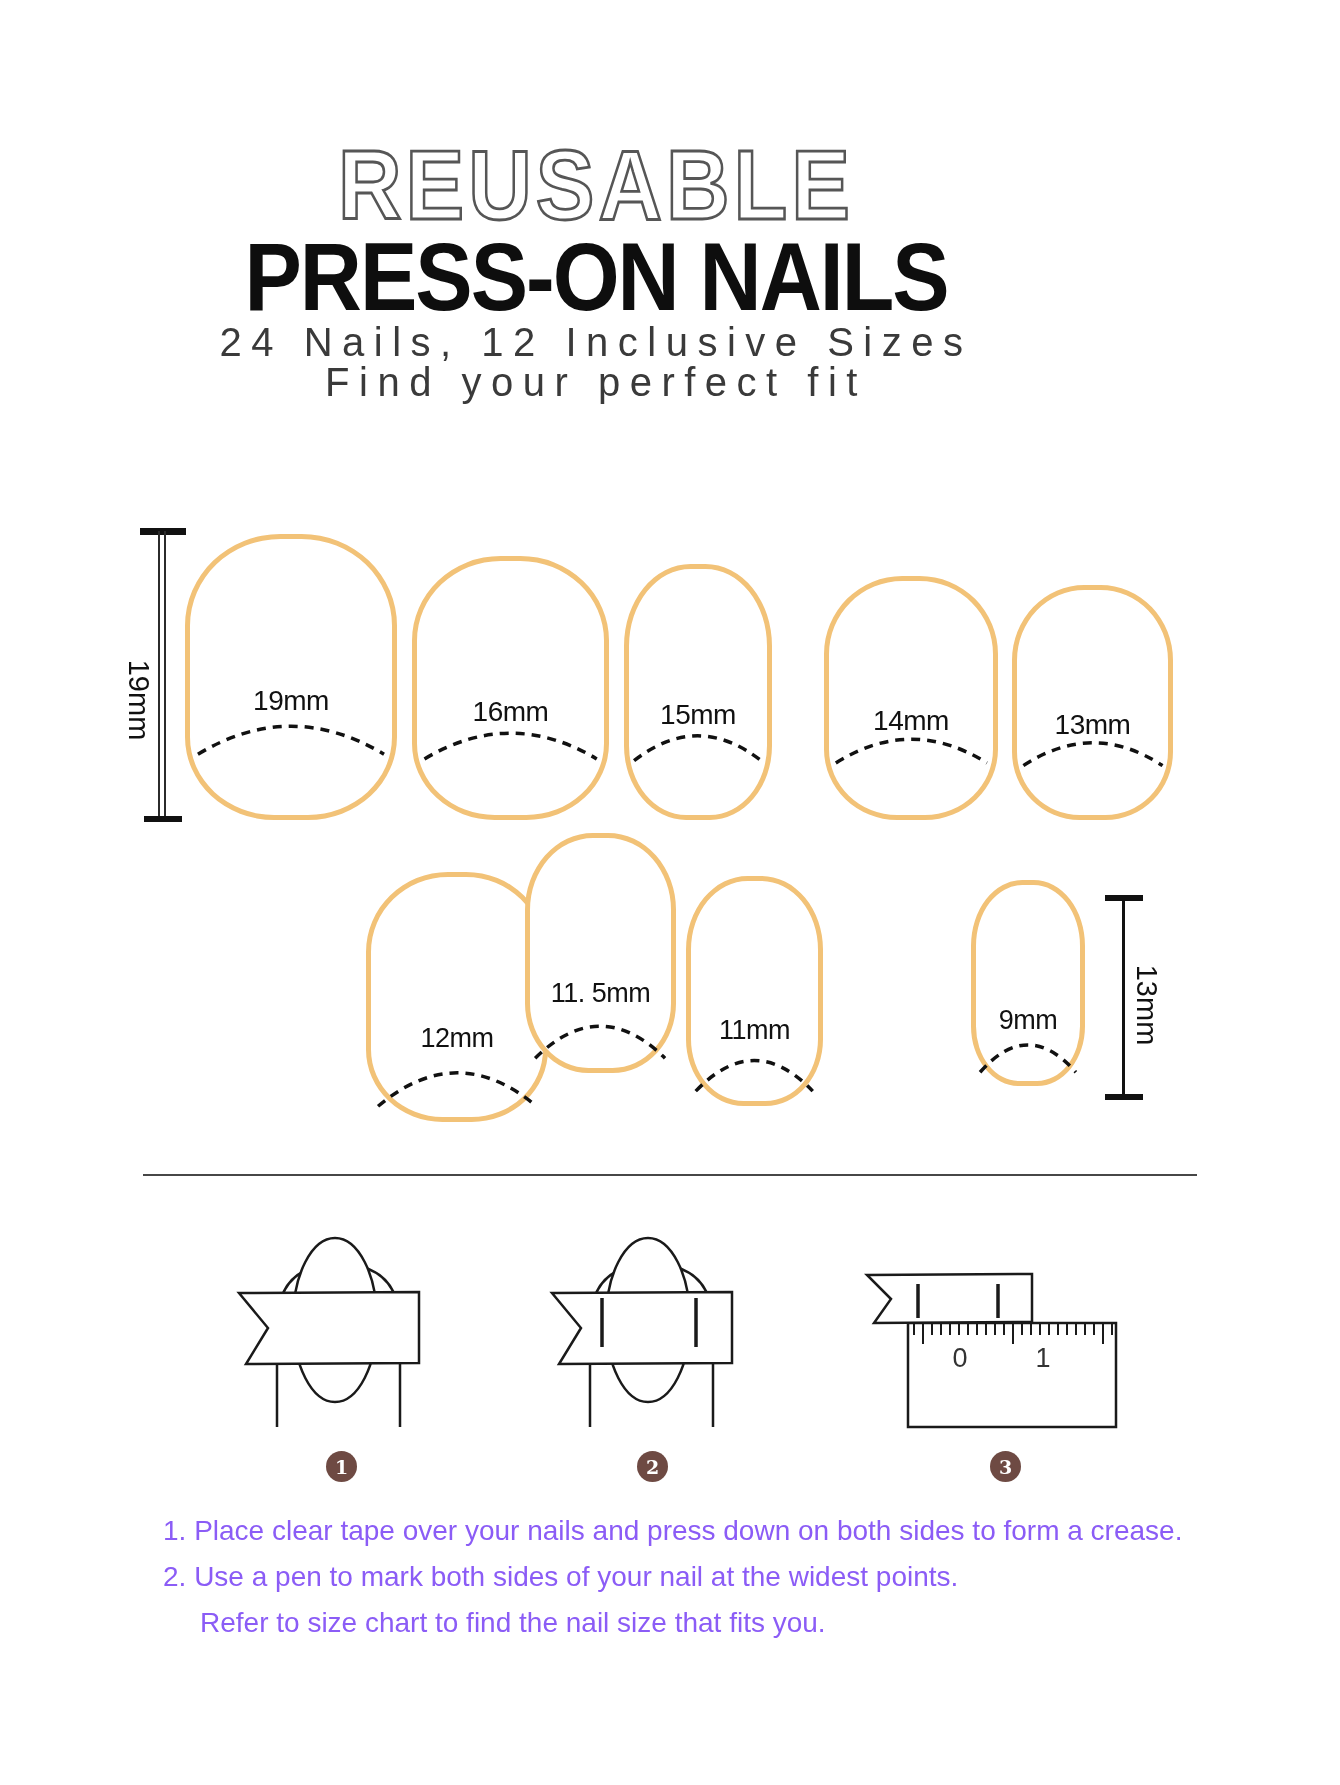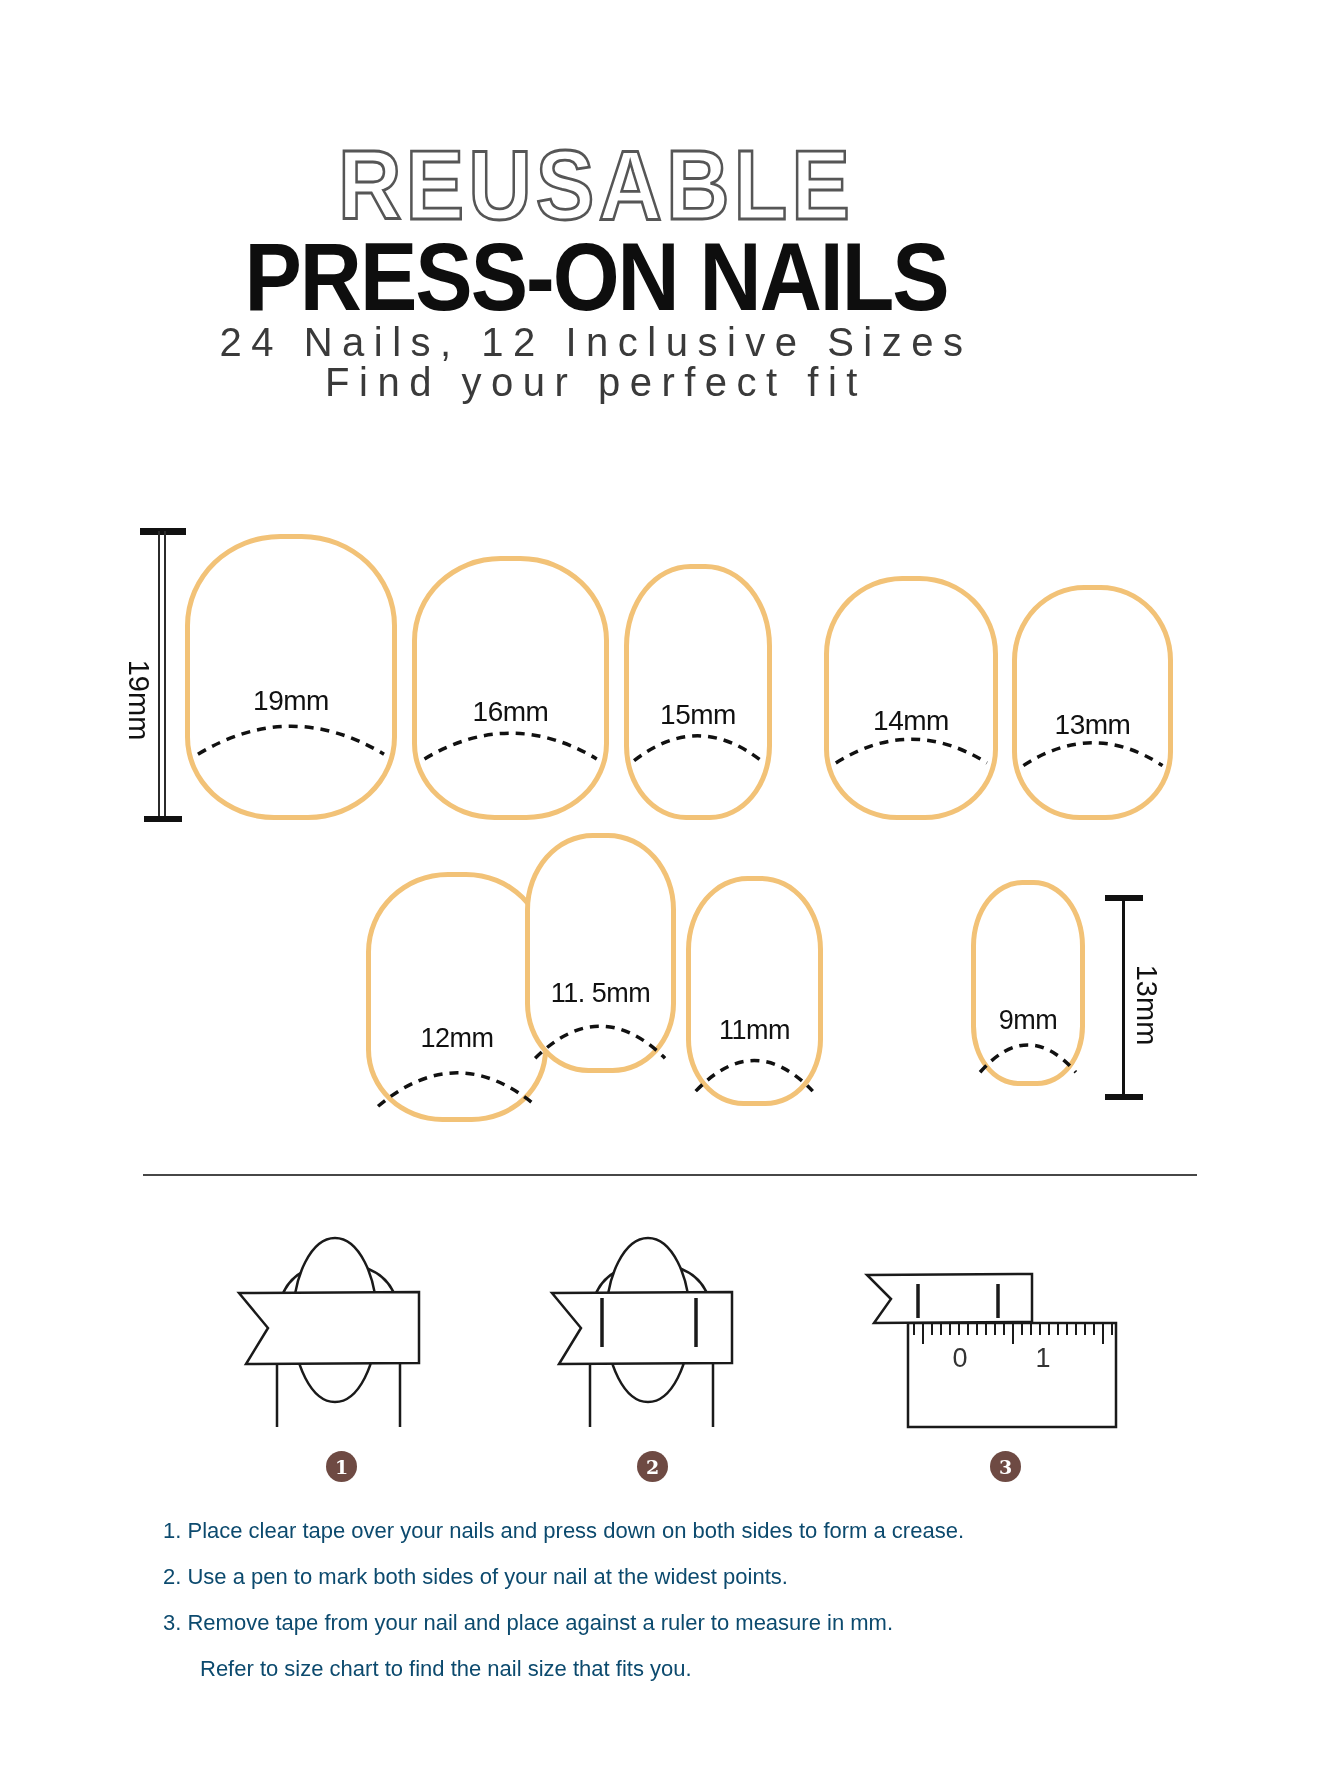--- a/index.html
+++ b/index.html
@@ -47,21 +47,21 @@
   .ln{stroke:#1a1a1a;stroke-width:2.5px;fill:#fff;}
   .mark{stroke:#1a1a1a;stroke-width:3.5px;fill:none;}
   .tick{stroke:#1a1a1a;stroke-width:2px;fill:none;}
   .ruler-num{font-family:"Liberation Sans",sans-serif;font-size:27px;fill:#333;}
 
   .badge{position:absolute;width:31px;height:31px;border-radius:50%;background:#6E4A43;
         color:#fff;display:flex;align-items:center;justify-content:center;
         font-family:"DejaVu Serif",serif;font-weight:700;font-size:19px;}
 
   
-  .steps{position:absolute;left:163px;top:1508px;font-size:22px;line-height:46px;color:#0c4a6e;}
+  .steps{position:absolute;left:163px;top:1508px;font-size:28px;line-height:46px;color:#8b5cf6;}
   .steps .indent{padding-left:37px;}
 </style>
 </head>
 <body>
 
 <div id="page">
 
   <div class="title-wrap">
     <div class="title-outline">REUSABLE</div>
     <div class="title-main">PRESS-ON NAILS</div>
@@ -171,17 +171,16 @@
   <div class="badge" style="left:637px;top:1451px;">
     <span>2</span>
   </div>
   <div class="badge" style="left:990px;top:1451px;">
     <span>3</span>
   </div>
 
   <div class="steps">
     <div>1. Place clear tape over your nails and press down on both sides to form a crease.</div>
     <div>2. Use a pen to mark both sides of your nail at the widest points.</div>
-    <div>3. Remove tape from your nail and place against a ruler to measure in mm.</div>
     <div class="indent">Refer to size chart to find the nail size that fits you.</div>
   </div>
 
 </div>
 
 </body></html>

